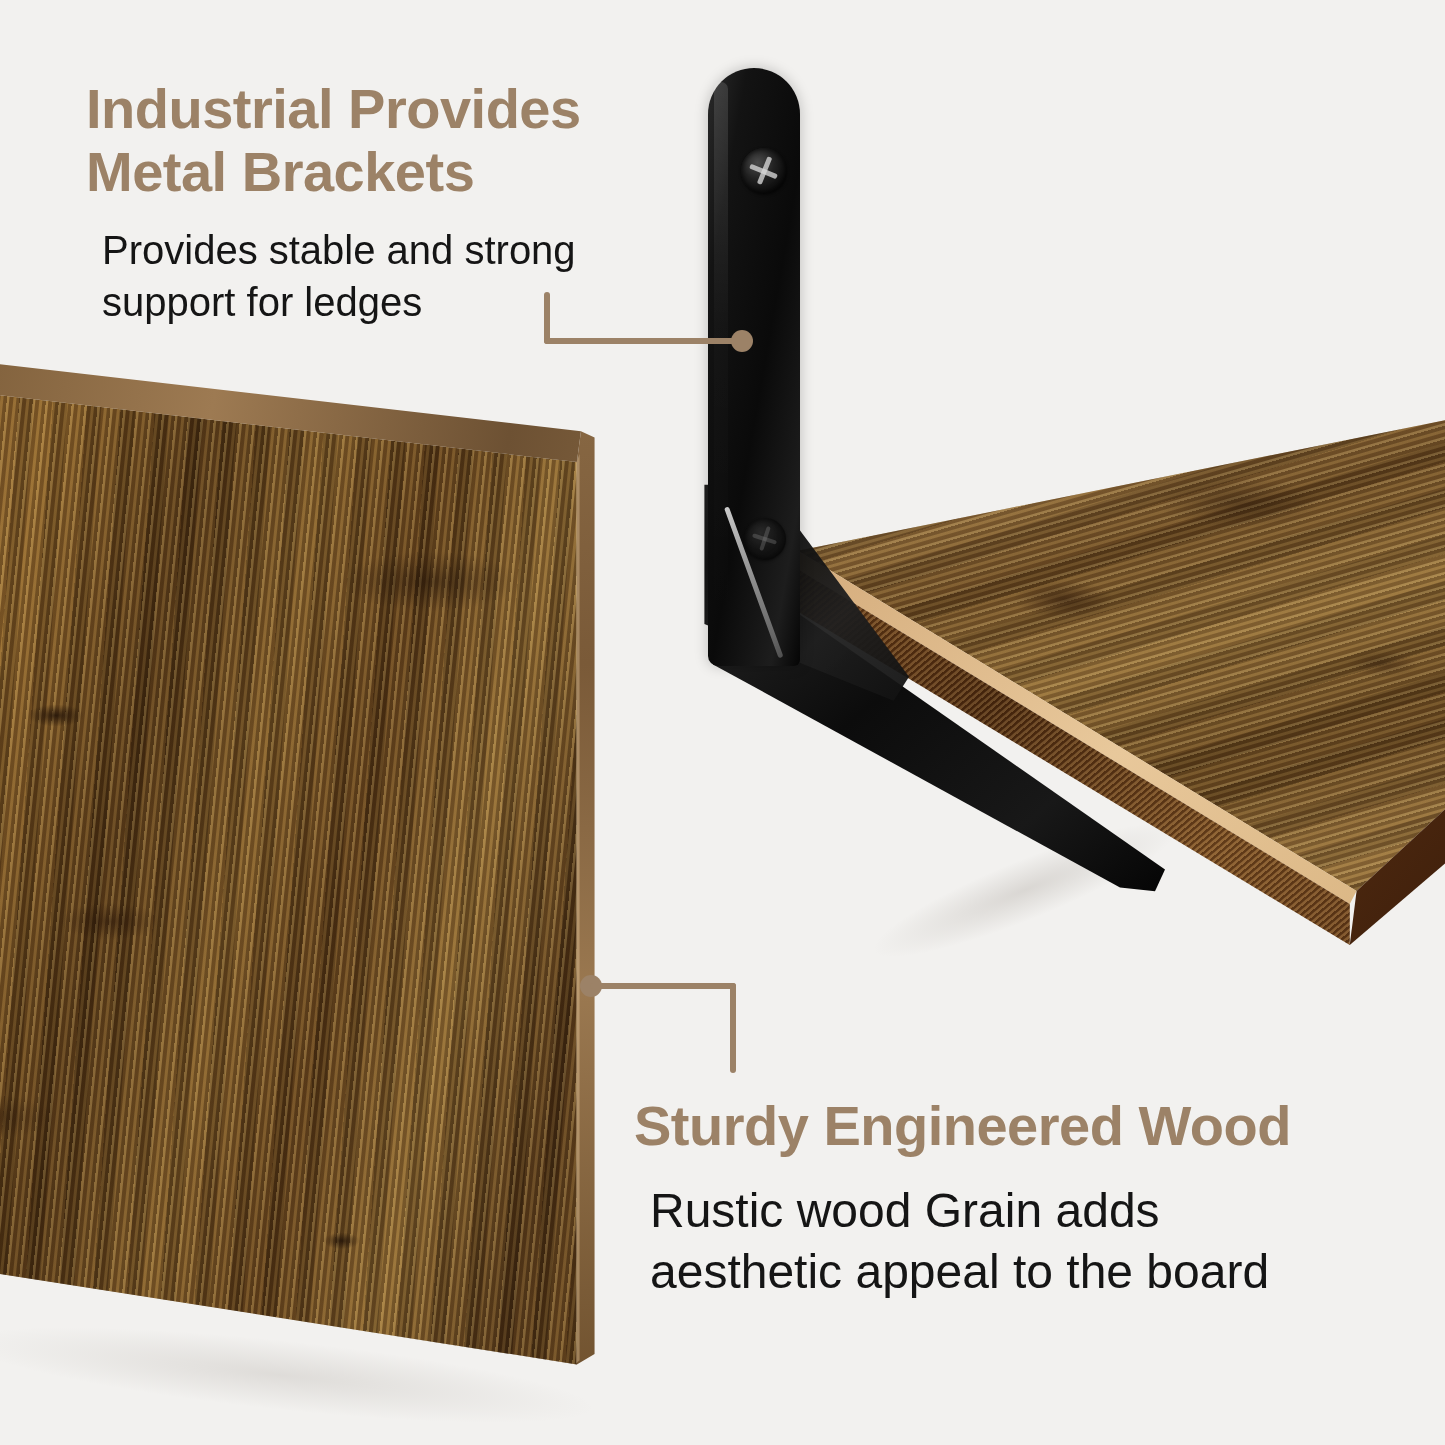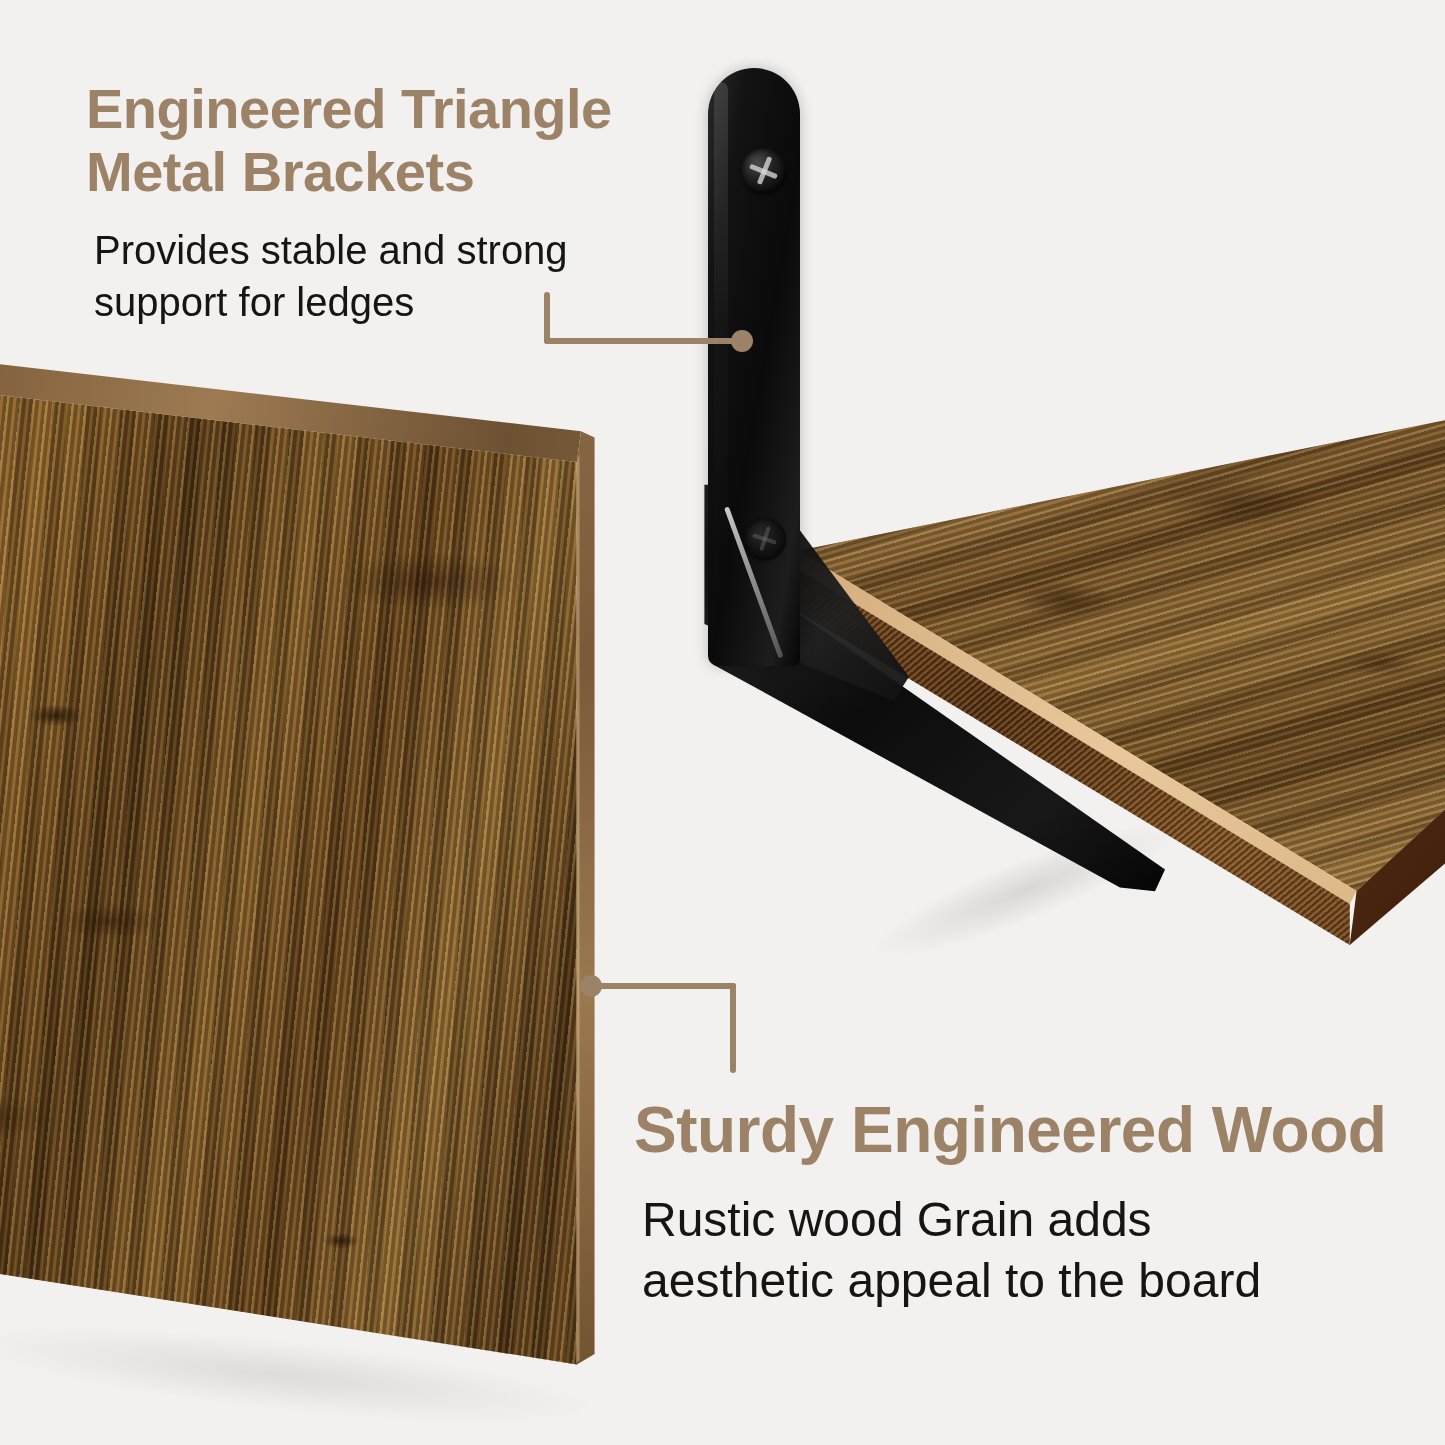--- a/index.html
+++ b/index.html
@@ -24,30 +24,30 @@
   .headline {
     font-weight: bold;
     letter-spacing: -0.5px;
     line-height: 1.12;
     margin: 0;
     white-space: pre-line;
   }
   .subcopy {
     font-weight: normal;
     line-height: 1.28;
-    margin: 8px;
+    margin: 16px;
     white-space: pre-line;
   }
 
   #callout-brackets { left: 86px; top: 78px; width: 640px; }
   #callout-brackets .headline { font-size: 56px; color: #9c8267; }
   #callout-brackets .subcopy  { font-size: 40px; color: #151515; margin-top: 22px; }
 
   #callout-wood { left: 634px; top: 1095px; width: 790px; text-align: left; }
-  #callout-wood .headline { font-size: 64px; color: #9c8267; }
+  #callout-wood .headline { font-size: 56px; color: #9c8267; }
   #callout-wood .subcopy  { font-size: 48px; color: #151515; margin-top: 22px; }
 
   
   .leader { position: absolute; }
   .leader .seg {
     position: absolute;
     background: #9c8267;
   }
   .leader .dot {
     position: absolute;
@@ -333,21 +333,21 @@
     <span class="dot" style="background: rgb(156, 130, 103);"></span>
   </div>
 
   <div class="leader" id="leader-wood">
     <span class="dot" style="background: rgb(156, 130, 103);"></span>
     <span class="seg h1" style="background: rgb(156, 130, 103);"></span>
     <span class="seg v1" style="background: rgb(156, 130, 103);"></span>
   </div>
 
   <div class="callout" id="callout-brackets">
-    <h2 class="headline" style="color: rgb(156, 130, 103);">Engineered Triangle
+    <h2 class="headline" style="color: rgb(156, 130, 103);">Industrial Provides
 Metal Brackets</h2>
     <p class="subcopy" style="color: rgb(21, 21, 21);">Provides stable and strong
 support for ledges</p>
   </div>
 
   <div class="callout" id="callout-wood">
     <h2 class="headline" style="color: rgb(156, 130, 103);">Sturdy Engineered Wood</h2>
     <p class="subcopy" style="color: rgb(21, 21, 21);">Rustic wood Grain adds
 aesthetic appeal to the board</p>
   </div>

